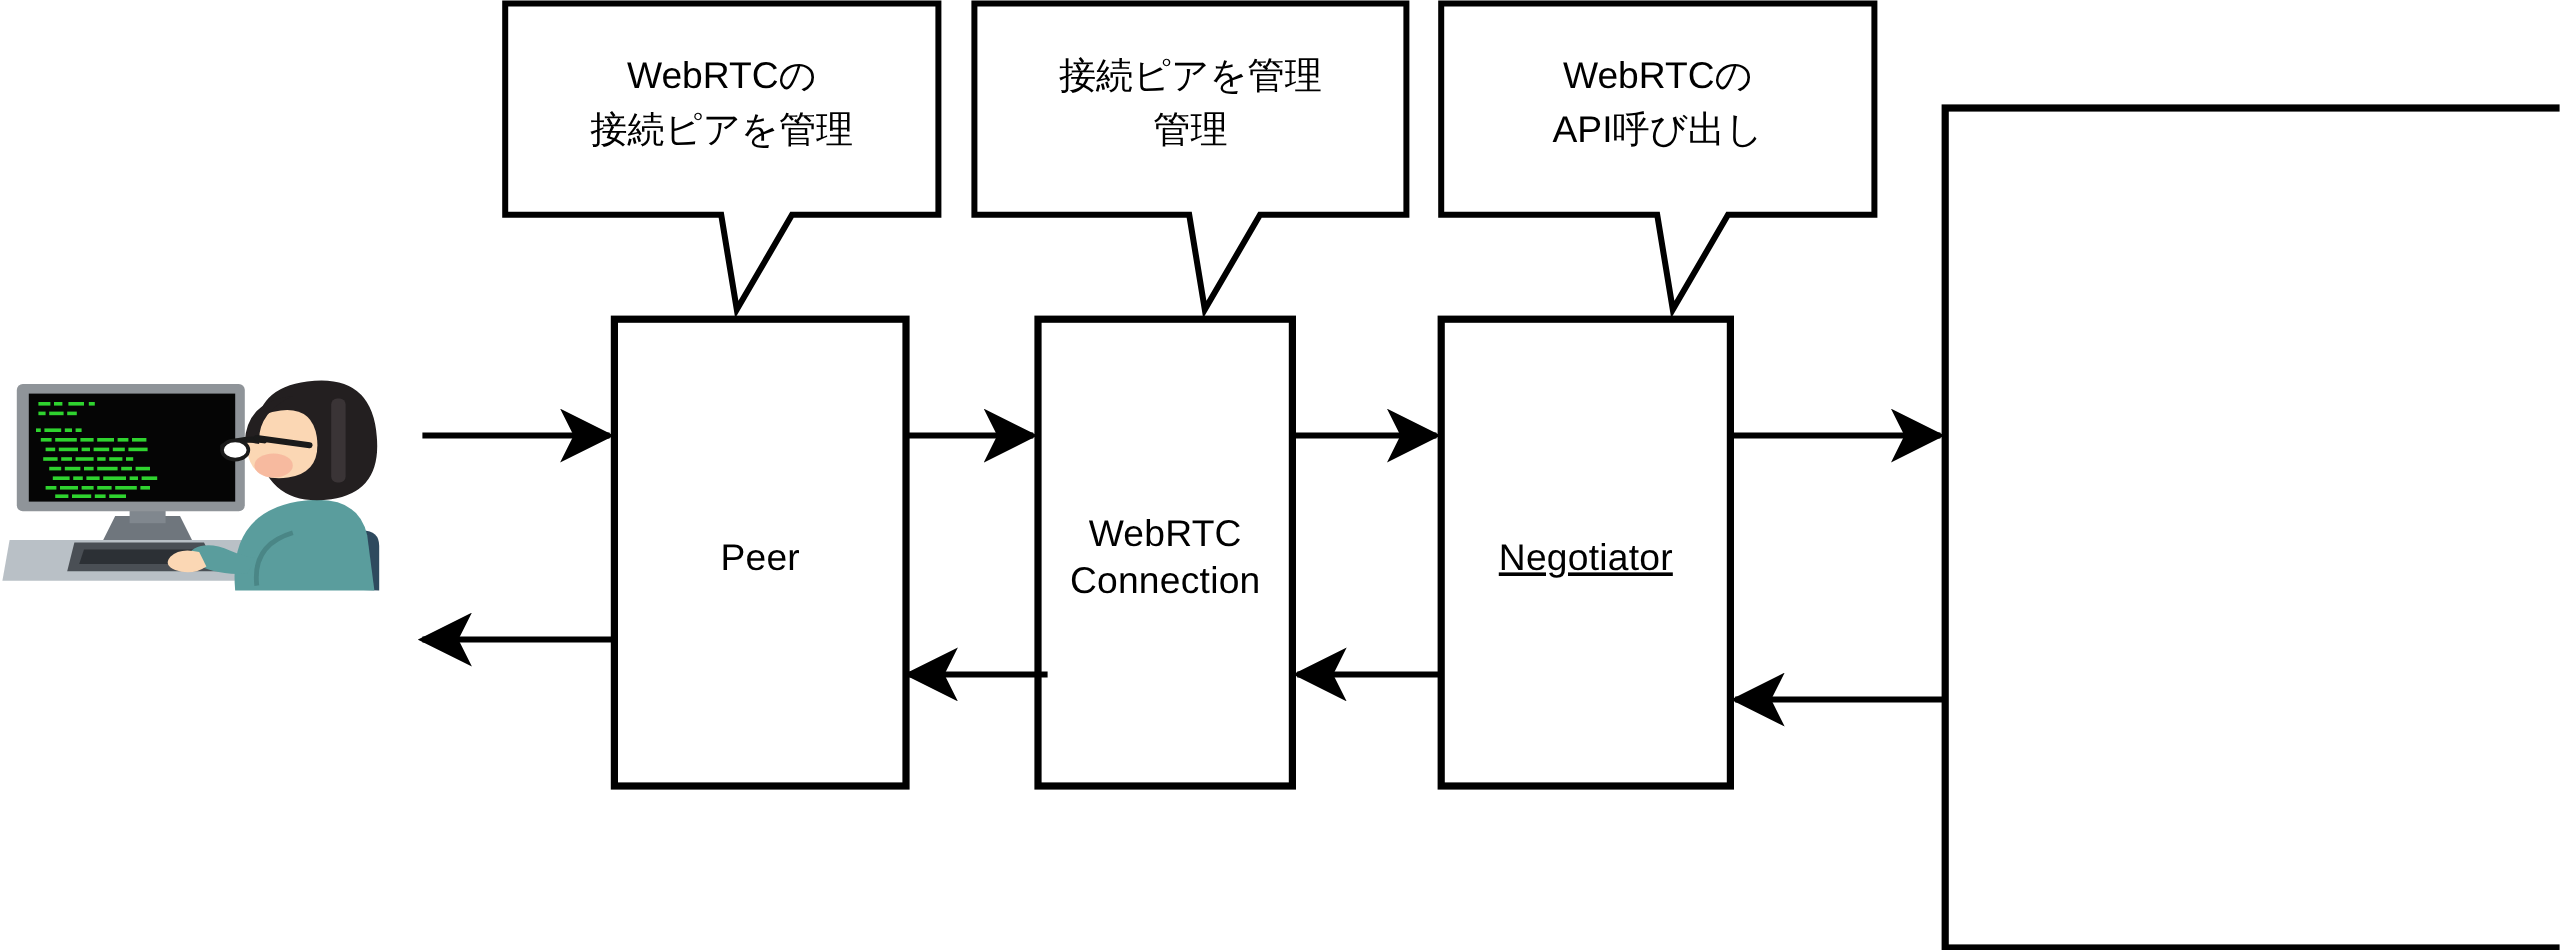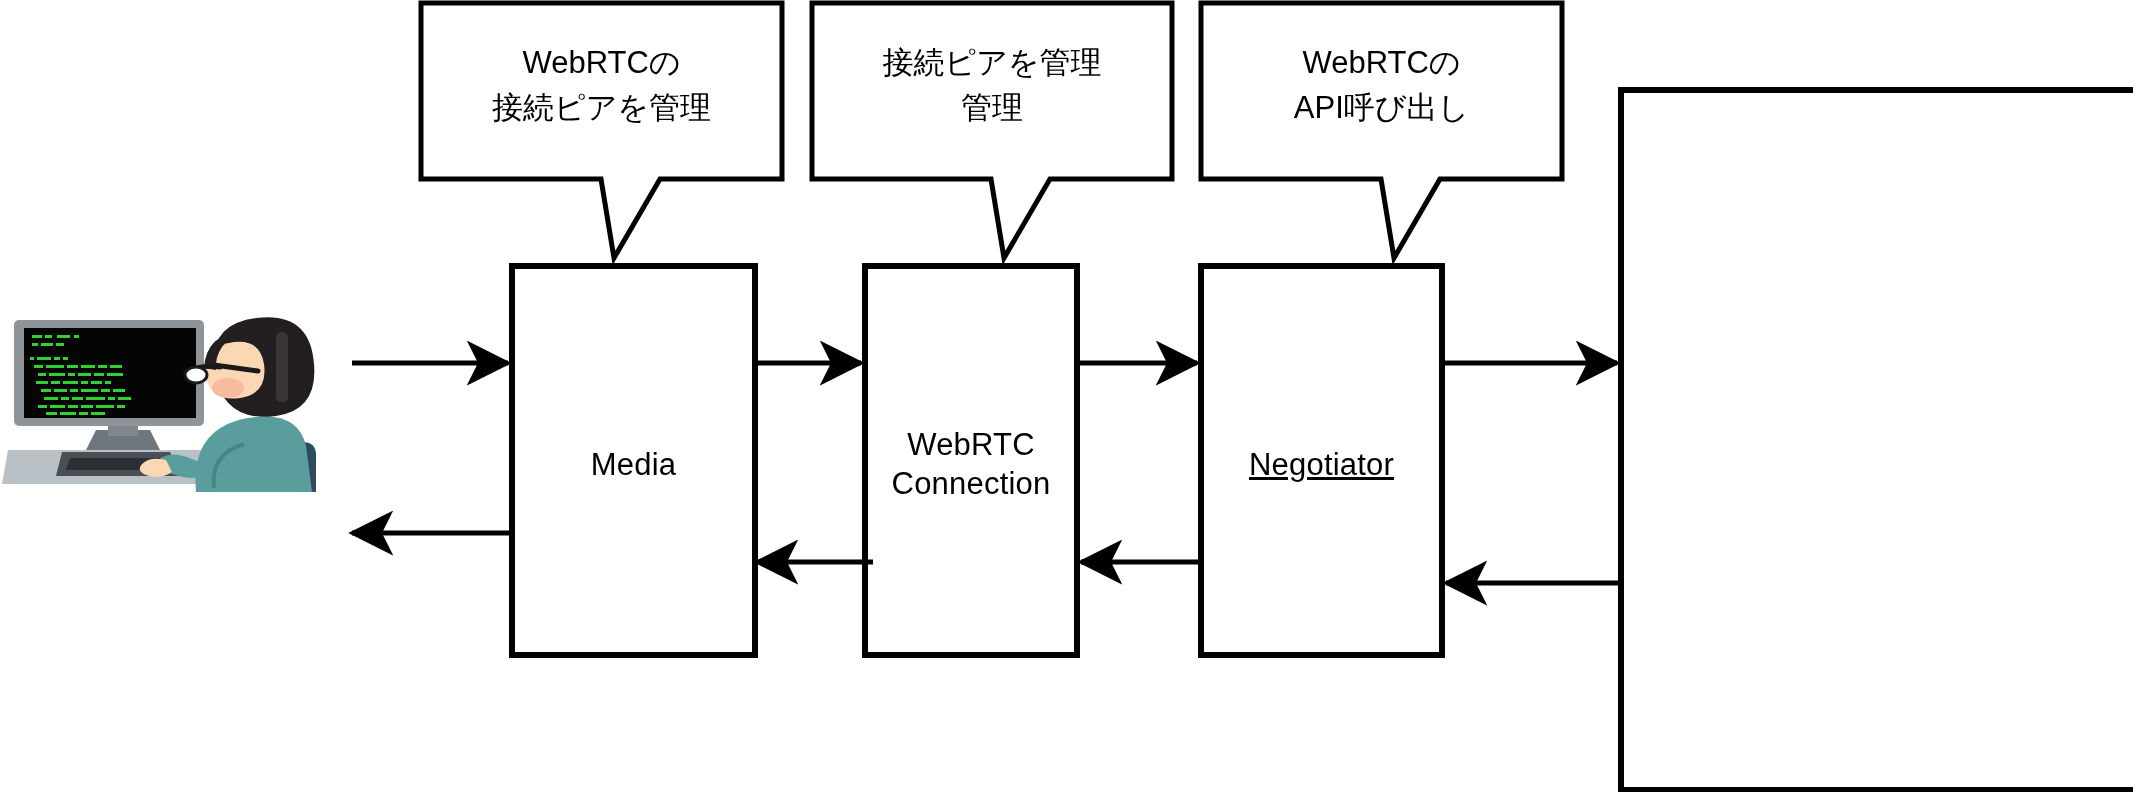--- a/index.html
+++ b/index.html
@@ -177,21 +177,21 @@
 
   <div class="callout-text" style="left:421px; top:40px; width:361px;">WebRTCの
 接続ピアを管理</div>
 
   <div class="callout-text" style="left:812px; top:40px; width:360px;">接続ピアを管理
 管理</div>
 
   <div class="callout-text" style="left:1201px; top:40px; width:361px;">WebRTCの
 API呼び出し</div>
 
-  <div class="box-label" style="left:512px; top:445px; width:243px;">Media</div>
+  <div class="box-label" style="left:512px; top:445px; width:243px;">Peer</div>
 
   <div class="box-label" style="left:865px; top:425px; width:212px;">WebRTC
 Connection</div>
 
   <div class="box-label" style="left:1201px; top:445px; width:241px;text-decoration:underline;">Negotiator</div>
 
 
 </div>
 
 </body></html>

